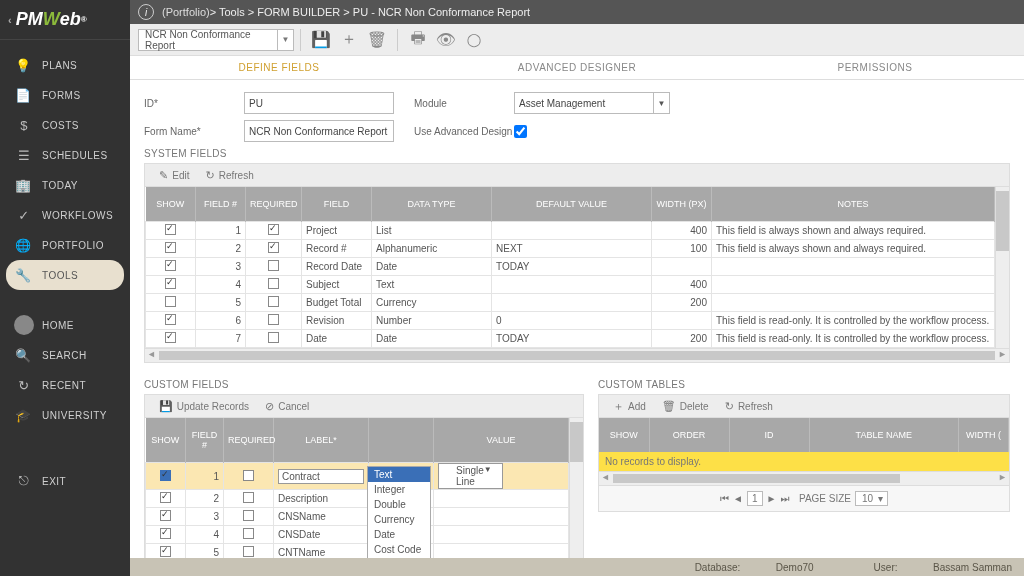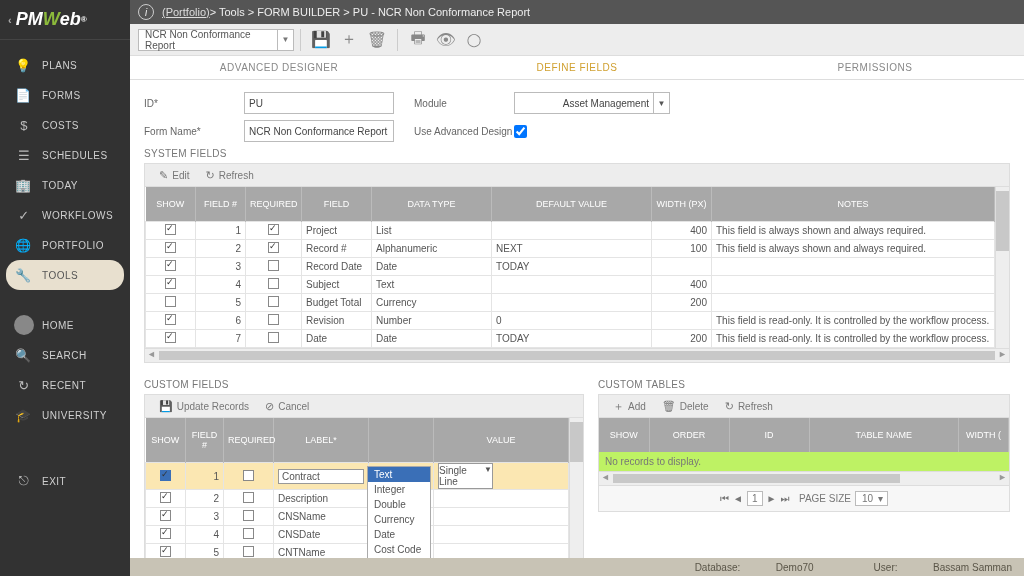--- a/index.html
+++ b/index.html
@@ -14,21 +14,21 @@
 .nav-item { display:flex; align-items:center; padding:0 14px; height:30px; font-size:10px; letter-spacing:.5px; color:#d0d0d0; cursor:pointer; }
 .nav-item .icn { width:20px; text-align:center; font-size:13px; color:#bbb; margin-right:8px; }
 .nav-item.active { background:#e8e0cf; border-radius:14px; color:#555; margin:0 6px; padding:0 8px; }
 .nav-item.active .icn { color:#666; }
 .nav-sep { height:16px; }
 .avatar { width:20px; height:20px; border-radius:50%; background:#888; display:inline-block; margin-right:8px; }
 
 
 .topbar { position:absolute; left:130px; top:0; right:0; height:24px; background:#555; color:#eee; display:flex; align-items:center; padding:0 8px; font-size:11px; }
 .topbar .info { width:16px; height:16px; border:1px solid #ccc; border-radius:50%; display:flex; align-items:center; justify-content:center; font-size:10px; font-style:italic; margin-right:8px; }
-.topbar a { color:#ddd; text-decoration:underline; }
+.topbar a { color:#ddd; }
 
 
 .toolbar { position:absolute; left:130px; top:24px; right:0; height:32px; background:#ededed; border-bottom:1px solid #ddd; display:flex; align-items:center; padding:0 8px; }
 .form-sel { height:22px; border:1px solid #bbb; background:#fff; display:flex; align-items:center; padding:0 6px; font-size:10px; color:#555; }
 .form-sel-dd { width:16px; height:22px; border:1px solid #bbb; border-left:none; background:#fff; display:flex; align-items:center; justify-content:center; font-size:8px; color:#777; }
 .tool-ic { width:28px; text-align:center; color:#888; font-size:16px; cursor:pointer; }
 .tool-sep { width:1px; height:22px; background:#ccc; margin:0 6px; }
 
 
 .tabs { position:absolute; left:130px; top:56px; right:0; height:24px; display:flex; border-bottom:1px solid #ddd; }
@@ -166,32 +166,32 @@
   <div class="tool-ic">💾</div>
   <div class="tool-ic">＋</div>
   <div class="tool-ic">🗑</div>
   <div class="tool-sep"></div>
   <div class="tool-ic">🖶</div>
   <div class="tool-ic">👁</div>
   <div class="tool-ic" style="font-size:13px">◯</div>
 </div>
 
 <div class="tabs">
+  <div class="tab active">DEFINE FIELDS</div>
   <div class="tab">ADVANCED DESIGNER</div>
-  <div class="tab active">DEFINE FIELDS</div>
   <div class="tab">PERMISSIONS</div>
 </div>
 
 <div class="main">
   <div class="form-row">
     <label>ID*</label>
     <input class="input" style="width: 150px;" value="PU">
     <label style="margin-left:20px;width:100px">Module</label>
     <div class="dd-wrap">
-        <input class="input" style="width: 140px; text-align: right;" value="Asset Management">
+        <input class="input" style="width: 140px;" value="Asset Management">
         <div class="dd-btn">▼</div>
       </div>
   </div>
   <div class="form-row">
     <label>Form Name*</label>
     <input class="input" style="width: 150px;" value="NCR Non Conformance Report">
     <label style="margin-left:20px;width:100px">Use Advanced Design</label>
     <input type="checkbox" checked="" style="">
   </div>
 
@@ -356,21 +356,21 @@
                   <td>
                     <div style="border:1px solid #999;background:#fff;padding:1px 3px">Contract</div>
                   </td>
                   <td>
                     <div style="border:1px solid #999;background:#fff;display:flex;justify-content:space-between;padding:1px 3px">
                       <span>Text</span>
                       <span style="font-size:8px">▼</span>
                     </div>
                   </td>
                   <td>
-                    <div style="border:1px solid #999;background:#fff;display:flex;justify-content:space-between;padding:1px 0;width:55px">
+                    <div style="border:1px solid #999;background:#fff;display:flex;justify-content:space-between;padding:1px 17px;width:65px">
                       <span>Single Line</span>
                       <span style="font-size:8px">▼</span>
                     </div>
                   </td>
                 </tr>
                 <tr>
                   <td class="ctr"><span class="chk on"></span></td>
                   <td class="num">2</td>
                   <td class="ctr"><span class="chk "></span></td>
                   <td>Description</td>
@@ -465,21 +465,21 @@
           <thead>
               <tr id="tbl-hdr">
                 <th>SHOW</th>
                 <th>ORDER</th>
                 <th>ID</th>
                 <th>TABLE NAME</th>
                 <th>WIDTH (</th>
               </tr>
             </thead>
         </table>
-        <div style="padding:4px 6px;font-size:10px;color:#777;background:#bef264">No records to display.</div>
+        <div style="padding:4px 6px;font-size:10px;color:#777;background:#fde047">No records to display.</div>
       </div>
       <div class="scroll-x">
           <div class="scroll-thumb" style="position:absolute;left:14px;width:70%;top:2px;height:9px"></div>
         </div>
       <div class="pager">
         <span>⏮</span><span>◄</span>
         <span class="pg-box">1</span>
         <span>►</span><span>⏭</span>
         &nbsp;&nbsp;<span>PAGE SIZE</span>
         <span class="pg-box"><span>10</span> ▾</span>

